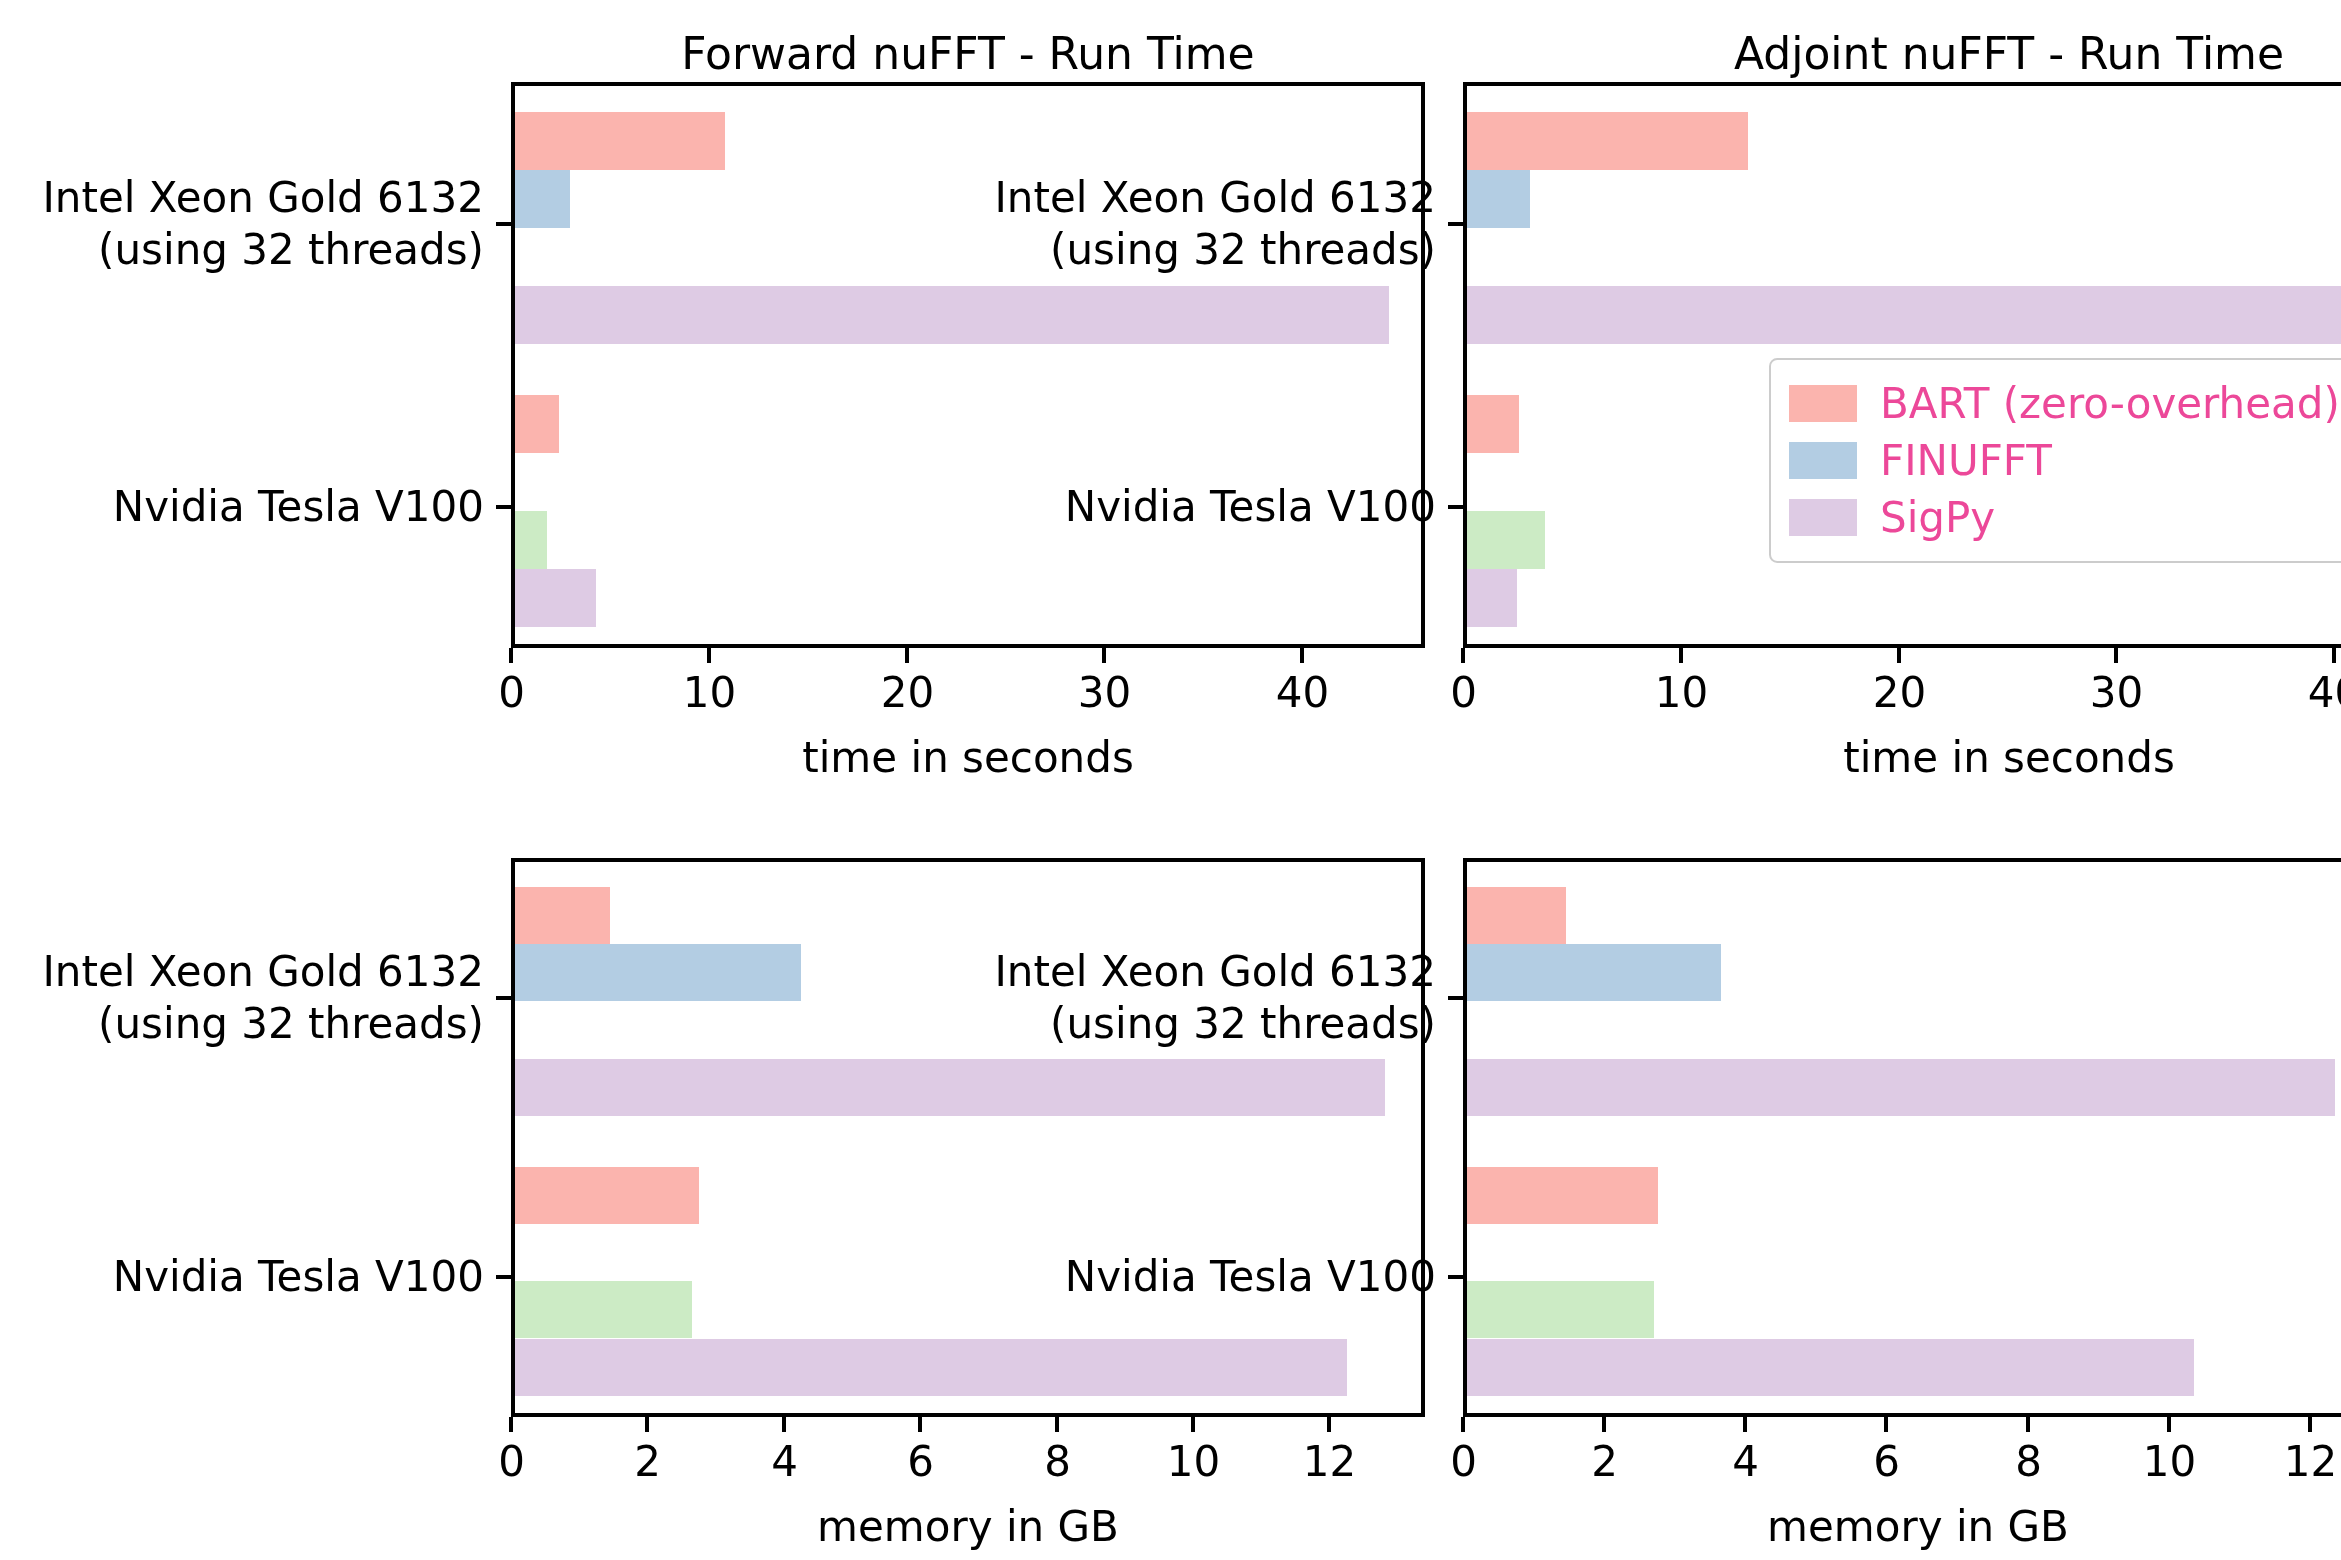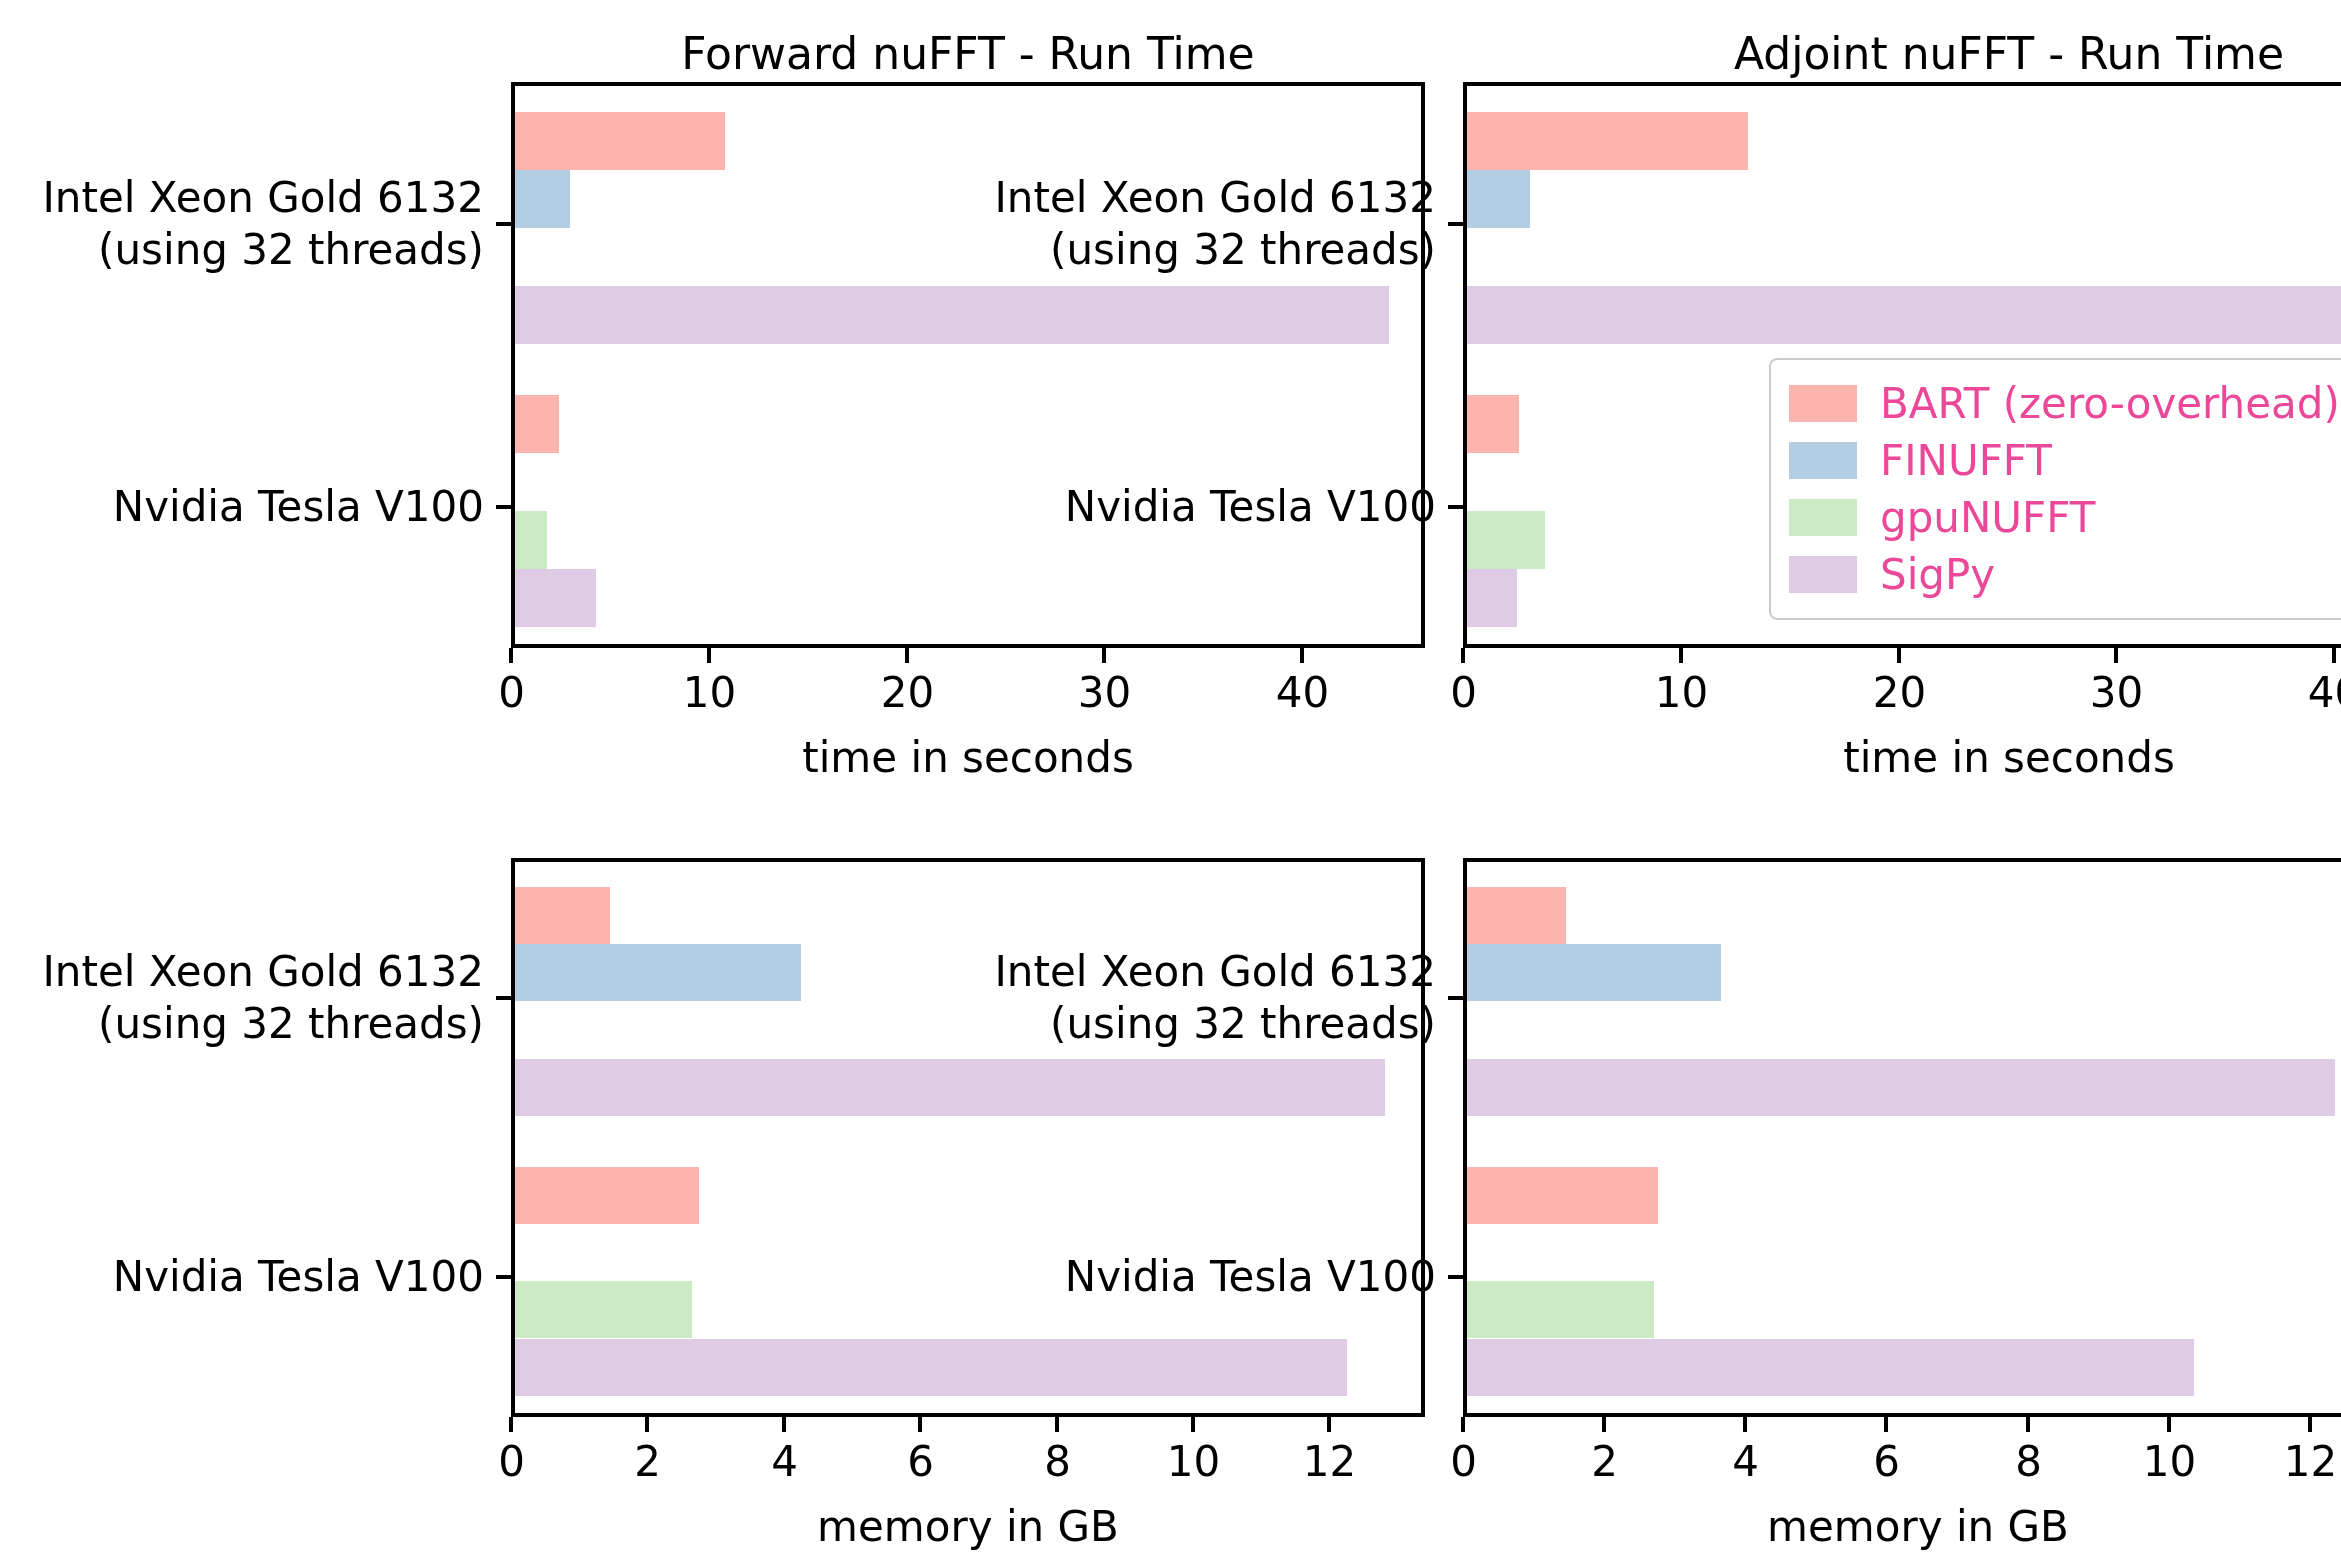--- a/index.html
+++ b/index.html
@@ -258,24 +258,20 @@
     <div class="legend" style="left:306px; top:276px; width:591px;">
       <div class="legend-row">
         <span class="legend-swatch c0" style="background: rgb(251, 180, 174);"></span>
         <span class="legend-label">BART (zero-overhead)</span>
       </div>
       <div class="legend-row">
         <span class="legend-swatch c1" style="background: rgb(179, 205, 227);"></span>
         <span class="legend-label">FINUFFT</span>
       </div>
       <div class="legend-row">
-        <span class="legend-swatch c2" style="background: rgb(204, 235, 197);"></span>
-        <span class="legend-label">gpuNUFFT</span>
-      </div>
-      <div class="legend-row">
         <span class="legend-swatch c3" style="background: rgb(222, 203, 228);"></span>
         <span class="legend-label">SigPy</span>
       </div>
     </div>
   </div>
 
   <div class="subplot" style="left:467px; top:858px; width:914px; height:559px;">
     <div class="axes" id="axes-forward_memory">
         <div class="bar c0" style="top: 25px; height: 57px; width: 95px; background: rgb(251, 180, 174);"></div>
         <div class="bar c1" style="top: 82px; height: 57px; width: 286px; background: rgb(179, 205, 227);"></div>

